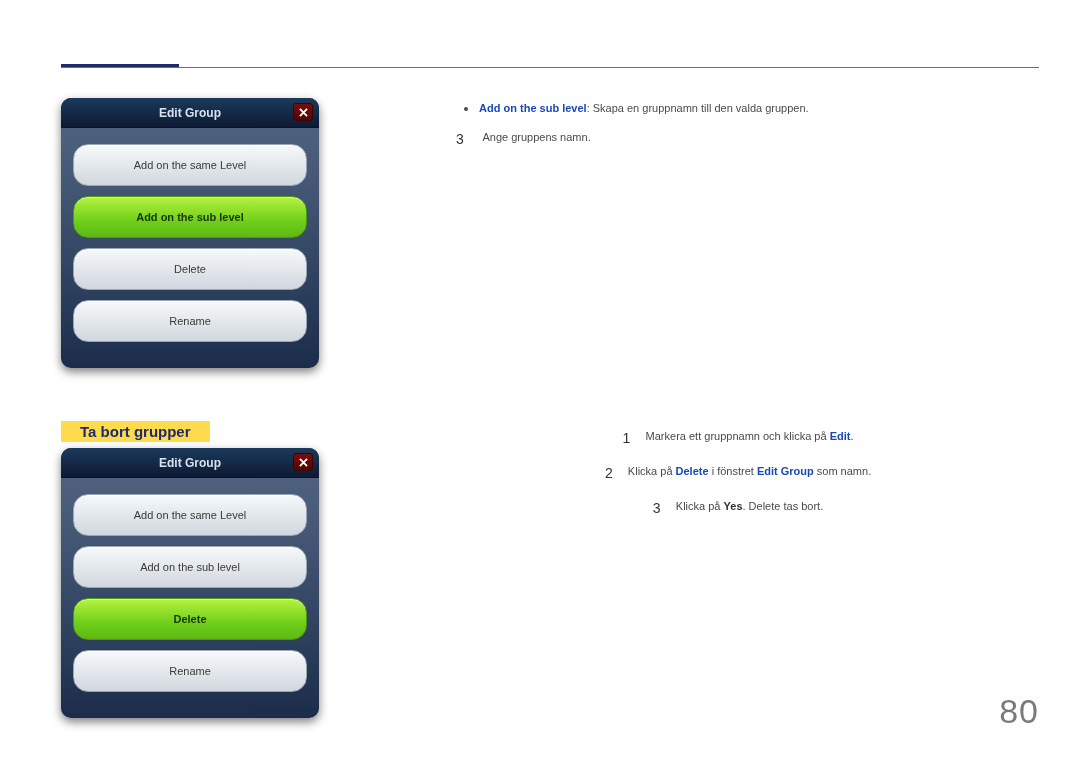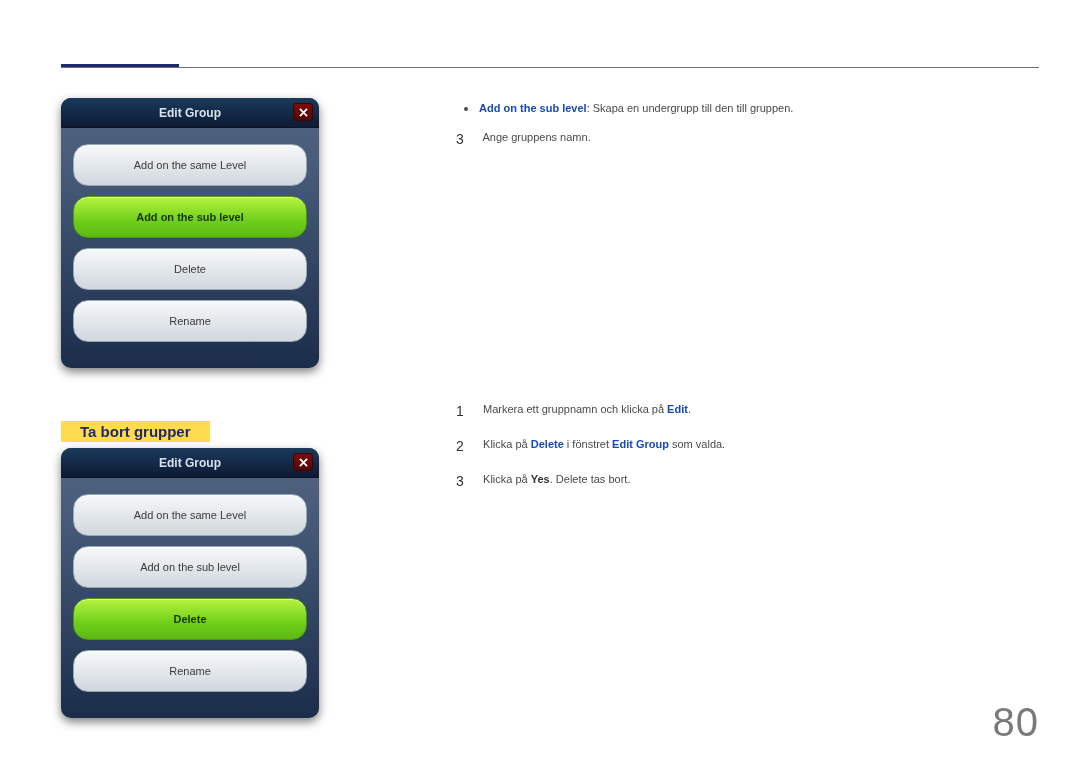--- a/index.html
+++ b/index.html
@@ -1,20 +1,20 @@
 <!DOCTYPE html>
 <html><head>
 <meta charset="utf-8">
 <style>
   * { box-sizing: border-box; margin: 0; padding: 0; }
   html, body { width: 1080px; height: 763px; background: #fff; font-family: Arial, Helvetica, sans-serif; color: #333; }
   .page { position: relative; width: 1080px; height: 763px; }
   .header-rule { position: absolute; left: 61px; top: 67px; right: 41px; height: 1px; background: #6f6f6f; }
   .header-accent { position: absolute; left: 61px; top: 64px; width: 118px; height: 3px; background: #1e2a6b; }
-  .page-number { position: absolute; right: 41px; bottom: 18px; font-size: 40px; color: #7a7a7a; font-weight: 300; letter-spacing: 1px; }
+  .page-number { position: absolute; right: 41px; bottom: 32px; font-size: 34px; color: #7a7a7a; font-weight: 300; letter-spacing: 1px; }
 
   
   .dialog { position: absolute; width: 258px; background: linear-gradient(#0d1a33 0%, #142846 30%, #11223e 100%); border-radius: 10px; box-shadow: 0 4px 10px rgba(0,0,0,0.5); overflow: hidden; }
   .dialog .titlebar { position: relative; height: 30px; display: flex; align-items: center; justify-content: center; background: linear-gradient(#1b3a5c, #0d1a33); border-bottom: 1px solid #0a1426; }
   .dialog .title { color: #d9e2ec; font-size: 12px; font-weight: bold; }
   .dialog .close { position: absolute; right: 6px; top: 5px; width: 20px; height: 18px; background: linear-gradient(#7c0b0b, #500606); border: 1px solid #3a0404; border-radius: 3px; display:flex; align-items:center; justify-content:center; }
   .dialog .close svg { width: 9px; height: 9px; }
   .dialog .body { padding: 16px 12px 14px; background: linear-gradient(180deg, rgba(120,140,170,0.6), rgba(40,60,90,0.4)); }
   .dialog .row { height: 42px; margin-bottom: 10px; border-radius: 15px; background: linear-gradient(#f7f9fa 0%, #d0d7de 100%); border: 1px solid #9aa7b4; display:flex; align-items:center; justify-content:center; font-size: 11px; color: #3a3a3a; box-shadow: inset 0 1px 0 rgba(255,255,255,0.6); }
   .dialog .row:last-child { margin-bottom: 12px; }
@@ -61,21 +61,21 @@
         </div>
       <div class="row">
           <span>Rename</span>
         </div>
     </div>
   </div>
 
   <div class="rc" style="left:462px; top:100px; width:560px;">
     <div class="bullet-row" style="margin-bottom:12px;">
       <span class="dot"></span>
-      <span class="bullet-label">Add on the sub level</span><span>: Skapa en undergrupp till den till gruppen.</span>
+      <span class="bullet-label">Add on the sub level</span><span>: Skapa en gruppnamn till den valda gruppen.</span>
     </div>
     <div class="steprow" style="margin-left:-6px;">
       <span class="stepnum">3</span>
       <span>Ange gruppens namn.</span>
     </div>
   </div>
 
   <div class="section-heading" style="left:61px; top:421px;">
     <span>Ta bort grupper</span>
   </div>
@@ -100,28 +100,28 @@
         </div>
       <div class="row sel">
           <span>Delete</span>
         </div>
       <div class="row">
           <span>Rename</span>
         </div>
     </div>
   </div>
 
-  <div class="rc" style="left:456px; top:401px; width:560px;">
+  <div class="rc" style="left:456px; top:428px; width:560px;text-align:center;">
     <div class="steprow">
       <span class="stepnum">1</span>
       <span>Markera ett gruppnamn och klicka på </span><span class="link">Edit</span><span>.</span>
     </div>
     <div class="steprow">
       <span class="stepnum">2</span>
-      <span>Klicka på </span><span class="link">Delete</span><span> i fönstret </span><span class="link">Edit Group</span><span> som valda.</span>
+      <span>Klicka på </span><span class="link">Delete</span><span> i fönstret </span><span class="link">Edit Group</span><span> som namn.</span>
     </div>
     <div class="steprow">
       <span class="stepnum">3</span>
       <span>Klicka på </span><span class="bold">Yes</span><span>. Delete tas bort.</span>
     </div>
   </div>
 
   <div class="page-number">80</div>
 </div>
 

